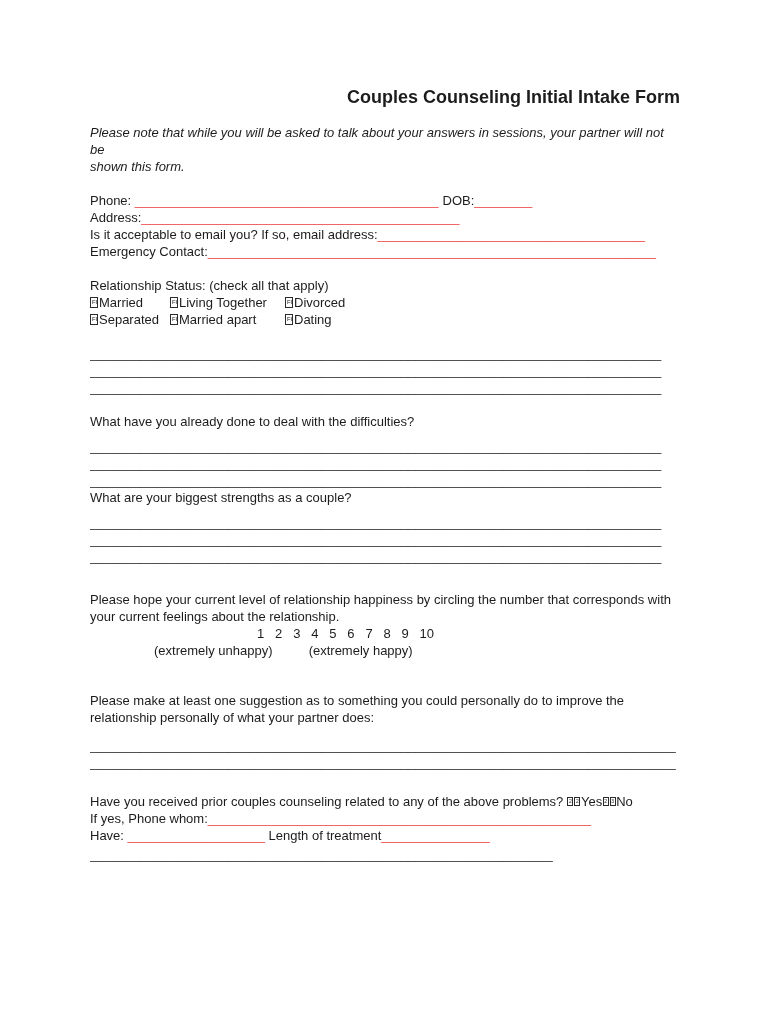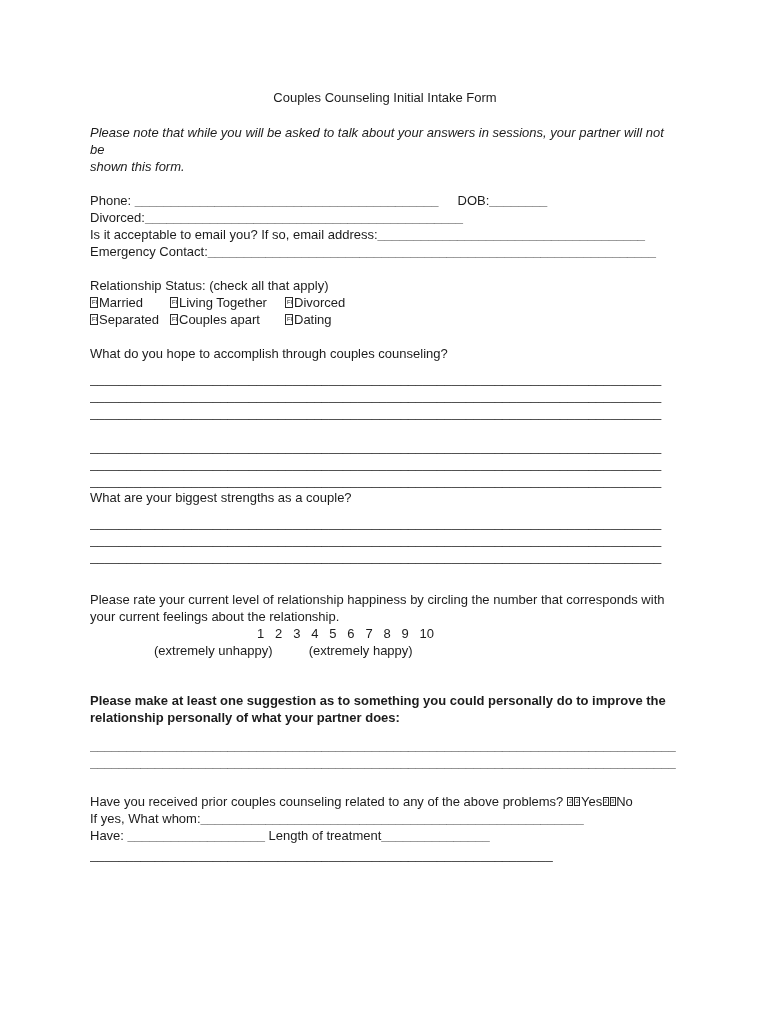--- a/index.html
+++ b/index.html
@@ -8,30 +8,30 @@
     width:770px; height:1024px;
     box-sizing:border-box;
     background:#ffffff;
     padding:89px 90px 0 90px;
     font-family:"Liberation Sans", sans-serif;
     font-size:13px; line-height:17px;
     color:#1c1c1c;
     overflow:hidden;
   }
   p { margin:0; }
-  .title { font-weight:normal; text-align:center; font-size:13px; }
+  .title { font-weight:bold; text-align:right; font-size:18px; }
   .note { font-style:italic;margin-top:18px; }
-  .blank { white-space:pre; color:#404040;font-weight:bold; }
+  .blank { white-space:pre; color:#ef4444; }
   .blankline { white-space:pre; color:#2b2b2b; overflow:hidden; }
-  .sp4 { margin-left:19px; }
+  .sp4 { margin-left:4px; }
   .mt17 { margin-top:17px; }
   .mt8  { margin-top:8px; }
   .mt26 { margin-top:26px; }
   .mt22 { margin-top:22px; }
-  .mt33 { margin-top:33px;font-weight:bold; }
+  .mt33 { margin-top:33px; }
   .mt11 { margin-top:11px; }
   .mt7  { margin-top:2px; }
   .cb-grid { display:grid; grid-template-columns:80px 115px auto; width:330px; }
   .cb-item { white-space:nowrap; }
   .tofu {
     display:inline-block; box-sizing:border-box;
     width:8px; height:11px; border:1px solid #2b2b2b;
     font-size:6px; line-height:9px; padding-left:1px;
     vertical-align:-1px; margin-right:1px; overflow:hidden;
     font-style:normal;
@@ -55,82 +55,82 @@
   <p class="note">
     <span>Please note that while you will be asked to talk about your answers in sessions, your partner will not be</span><br>
     <span>shown this form.</span>
   </p>
 
   <div class="mt17">
     <p>
       <span>Phone: </span><span class="blank">__________________________________________</span><span class="sp4">DOB:</span><span class="blank">________</span>
     </p>
     <p>
-      <span>Divorced:</span><span class="blank">____________________________________________</span>
+      <span>Address:</span><span class="blank">____________________________________________</span>
     </p>
     <p>
       <span>Is it acceptable to email you? If so, email address:</span><span class="blank">_____________________________________</span>
     </p>
     <p>
       <span>Emergency Contact:</span><span class="blank">______________________________________________________________</span>
     </p>
   </div>
 
   <div class="mt17">
     <p>Relationship Status: (check all that apply)</p>
     <div class="cb-grid">
       <span class="cb-item"><span class="tofu"><span>Fl</span></span><span>Married</span></span>
       <span class="cb-item"><span class="tofu"><span>Fl</span></span><span>Living Together</span></span>
       <span class="cb-item"><span class="tofu"><span>Fl</span></span><span>Divorced</span></span>
       <span class="cb-item"><span class="tofu"><span>Fl</span></span><span>Separated</span></span>
-      <span class="cb-item"><span class="tofu"><span>Fl</span></span><span>Couples apart</span></span>
+      <span class="cb-item"><span class="tofu"><span>Fl</span></span><span>Married apart</span></span>
       <span class="cb-item"><span class="tofu"><span>Fl</span></span><span>Dating</span></span>
     </div>
   </div>
 
   <div class="mt17">
-    <p>What do you hope to accomplish through couples counseling?</p>
     <p class="blankline mt8">_______________________________________________________________________________</p>
     <p class="blankline">_______________________________________________________________________________</p>
     <p class="blankline">_______________________________________________________________________________</p>
   </div>
 
   <div class="mt17">
+    <p>What have you already done to deal with the difficulties?</p>
     <p class="blankline mt8">_______________________________________________________________________________</p>
     <p class="blankline">_______________________________________________________________________________</p>
     <p class="blankline">_______________________________________________________________________________</p>
   </div>
 
   <div>
     <p>What are your biggest strengths as a couple?</p>
     <p class="blankline mt8">_______________________________________________________________________________</p>
     <p class="blankline">_______________________________________________________________________________</p>
     <p class="blankline">_______________________________________________________________________________</p>
   </div>
 
   <div class="mt26">
-    <p>Please rate your current level of relationship happiness by circling the number that corresponds with</p>
+    <p>Please hope your current level of relationship happiness by circling the number that corresponds with</p>
     <p>your current feelings about the relationship.</p>
     <p class="nums">1   2   3   4   5   6   7   8   9   10</p>
     <p class="rlabels"><span>(extremely unhappy)</span><span>          </span><span>(extremely happy)</span></p>
   </div>
 
   <div class="mt33">
     <p>Please make at least one suggestion as to something you could personally do to improve the</p>
     <p>relationship personally of what your partner does:</p>
     <p class="blankline mt11">_________________________________________________________________________________</p>
     <p class="blankline">_________________________________________________________________________________</p>
   </div>
 
   <div class="mt22">
     <p>
       <span>Have you received prior couples counseling related to any of the above problems? </span><span class="tofu-sm"><span>2</span></span><span class="tofu-sm"><span>2</span></span><span>Yes</span><span class="tofu-sm"><span>2</span></span><span class="tofu-sm"><span>3</span></span><span>No</span>
     </p>
     <p>
-      <span>If yes, What whom:</span><span class="blank">_____________________________________________________</span>
+      <span>If yes, Phone whom:</span><span class="blank">_____________________________________________________</span>
     </p>
     <p>
       <span>Have: </span><span class="blank">___________________</span><span> Length of treatment</span><span class="blank">_______________</span>
     </p>
     <p class="blankline mt7">________________________________________________________________</p>
   </div>
 
 </div>
 
 </body></html>

